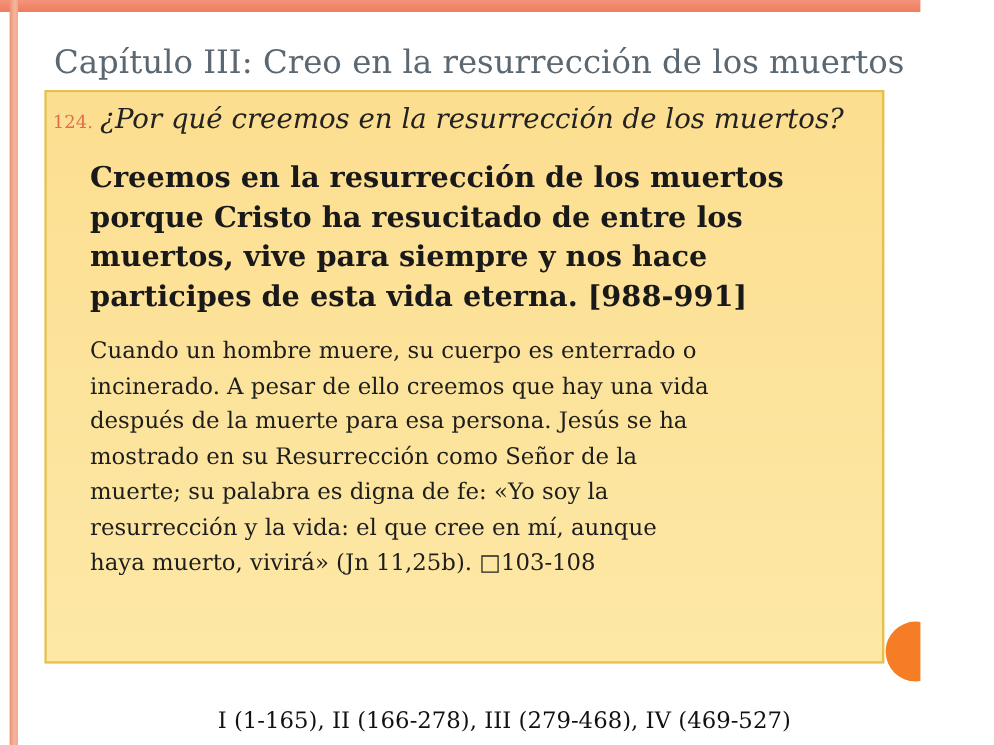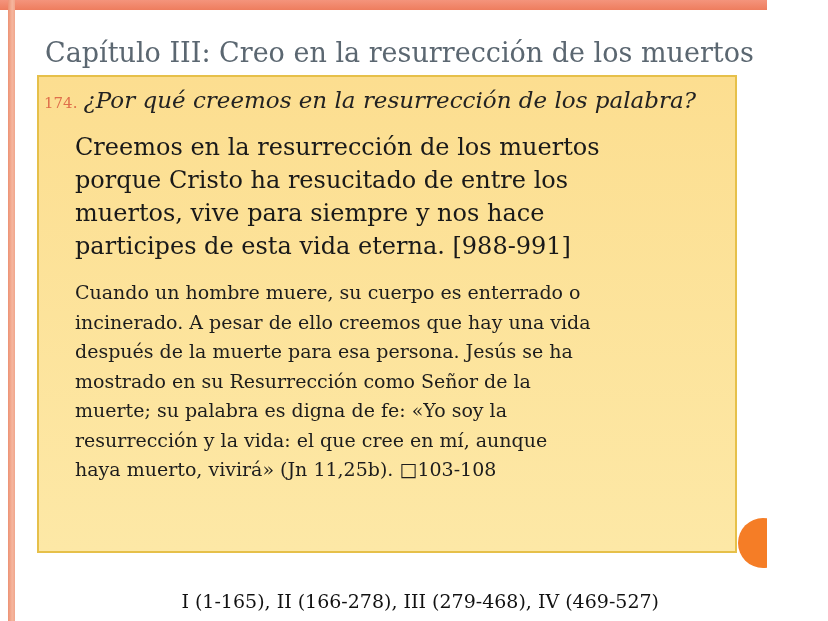--- a/index.html
+++ b/index.html
@@ -56,21 +56,21 @@
   .question-number{
     font-size:15px;color:#df6f4b;
     margin-right:6px;flex:0 0 auto;
   }
   .question-text{
     font-style:italic;
     font-size:23px;line-height:30px;color:#222222;
   }
   .answer-bold{
     margin:16px 10px 0 36px;
-    font-weight:normal;
+    font-weight:bold;
     font-size:24px;line-height:33px;color:#191919;
     white-space:pre-line;
   }
   .answer-body{
     margin:15px 8px 0 36px;
     font-size:19px;line-height:29.5px;color:#1d1d1d;
     white-space:pre-line;
   }
   
   .footer-refs{
@@ -85,22 +85,22 @@
 <div class="slide">
 
   <div class="top-bar"></div>
   <div class="left-stripe"></div>
   <div class="right-band"></div>
 
   <div class="slide-title">Capítulo III: Creo en la resurrección de los muertos</div>
 
   <div class="content-box">
     <div class="question-row">
-      <span class="question-number">174.</span>
-      <span class="question-text">¿Por qué creemos en la resurrección de los palabra?</span>
+      <span class="question-number">124.</span>
+      <span class="question-text">¿Por qué creemos en la resurrección de los muertos?</span>
     </div>
 
     <div class="answer-bold">Creemos en la resurrección de los muertos
 porque Cristo ha resucitado de entre los
 muertos, vive para siempre y nos hace
 participes de esta vida eterna. [988-991]</div>
 
     <div class="answer-body">Cuando un hombre muere, su cuerpo es enterrado o
 incinerado. A pesar de ello creemos que hay una vida
 después de la muerte para esa persona. Jesús se ha

